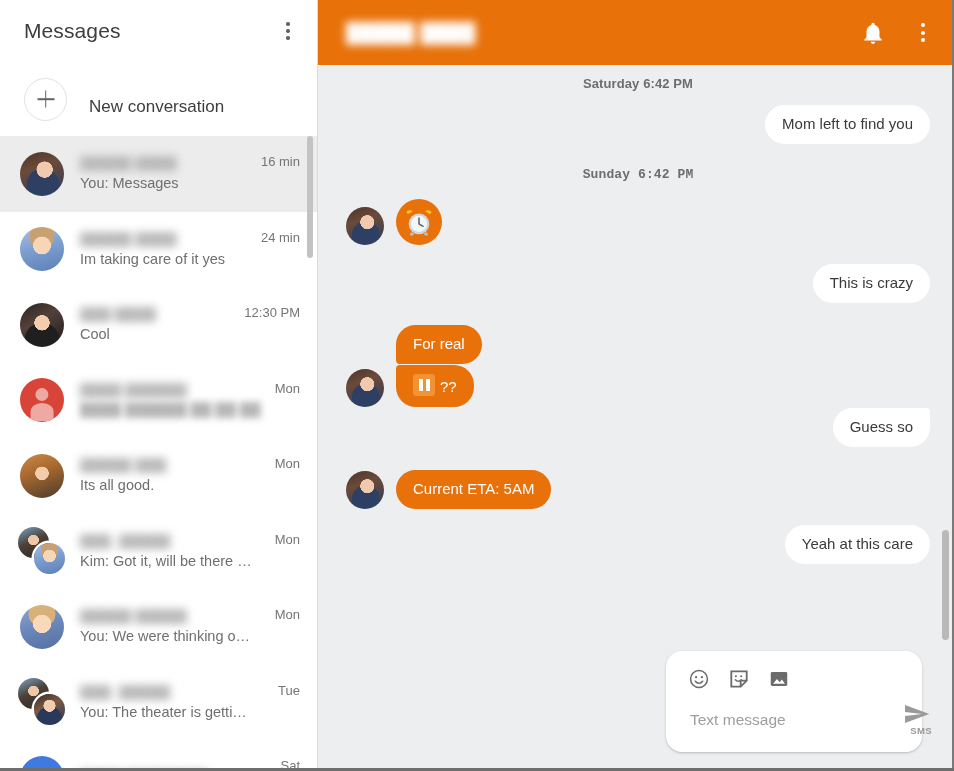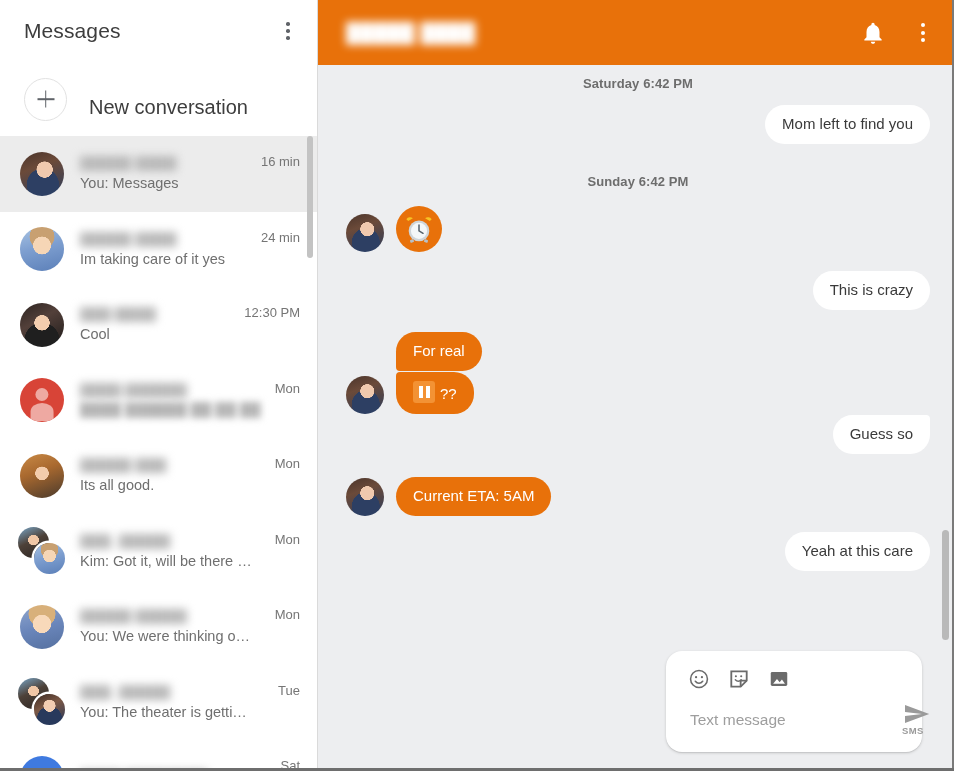--- a/index.html
+++ b/index.html
@@ -85,21 +85,21 @@
     width: 17px; height: 1.6px;
     transform: translate(-50%, -50%);
   }
   #new-convo-circle:after {
     left: 50%; top: 50%;
     width: 1.6px; height: 17px;
     transform: translate(-50%, -50%);
   }
   #new-convo-label {
     margin-left: 22px;
-    font-size: 20px;
+    font-size: 17px;
     color: #3d3d3d;
     margin-top: 16px;
   }
 
   #convo-list {
     position: absolute;
     top: 136px; left: 0;
     width: 318px;
     height: 635px;
     overflow: hidden;
@@ -391,21 +391,21 @@
     outline: none;
     font-size: 15.5px;
     color: #3a3a3a;
     font-family: inherit;
     background: transparent;
   }
   #text-input::placeholder { color: #9e9e9e; }
   #send-wrap {
     display: flex;
     flex-direction: column;
-    align-items: flex-start;
+    align-items: flex-end;
     cursor: pointer;
     margin-left: 10px;
     width: 46px;
   }
   #send-sms-label {
     font-size: 9.5px;
     font-weight: 700;
     color: #9a9a9a;
     letter-spacing: .4px;
     margin-top: 1px;
@@ -567,21 +567,21 @@
           <i></i>
           <i></i>
         </div>
     </div>
 
     <div id="messages">
         <div class="day-sep" style="margin-top: 11px;">Saturday 6:42 PM</div>
         <div class="row out" style="margin-top: 14px; justify-content: flex-end;">
           <div class="bub white">Mom left to find you</div>
         </div>
-        <div class="day-sep" style="margin-top: 30px;">Sunday 6:42 PM</div>
+        <div class="day-sep" style="margin-top: 23px; font-family: Liberation Mono, monospace;">Sunday 6:42 PM</div>
         <div class="row in" style="margin-top: 17px;">
           <div class="msg-av ph-teen"></div>
           <div class="emoji-circle">
             <svg width="30" height="30" viewBox="0 0 32 32">
               <path d="M4.5 7.5 L2.5 5.5 a5 5 0 0 1 7 -1 z" fill="#f7c325"></path>
               <path d="M27.5 7.5 L29.5 5.5 a5 5 0 0 0 -7 -1 z" fill="#f7c325"></path>
               <circle cx="16" cy="18" r="11" fill="#cfd5d9"></circle>
               <circle cx="16" cy="18" r="8.6" fill="#f4f7f8"></circle>
               <path d="M16 11.8 V18 L20.3 20.6" stroke="#56626b" stroke-width="1.6" fill="none" stroke-linecap="round"></path>
               <rect x="6.5" y="27.2" width="4" height="3.2" rx="1" fill="#b8c0c6" transform="rotate(-20 8.5 28.8)"></rect>

